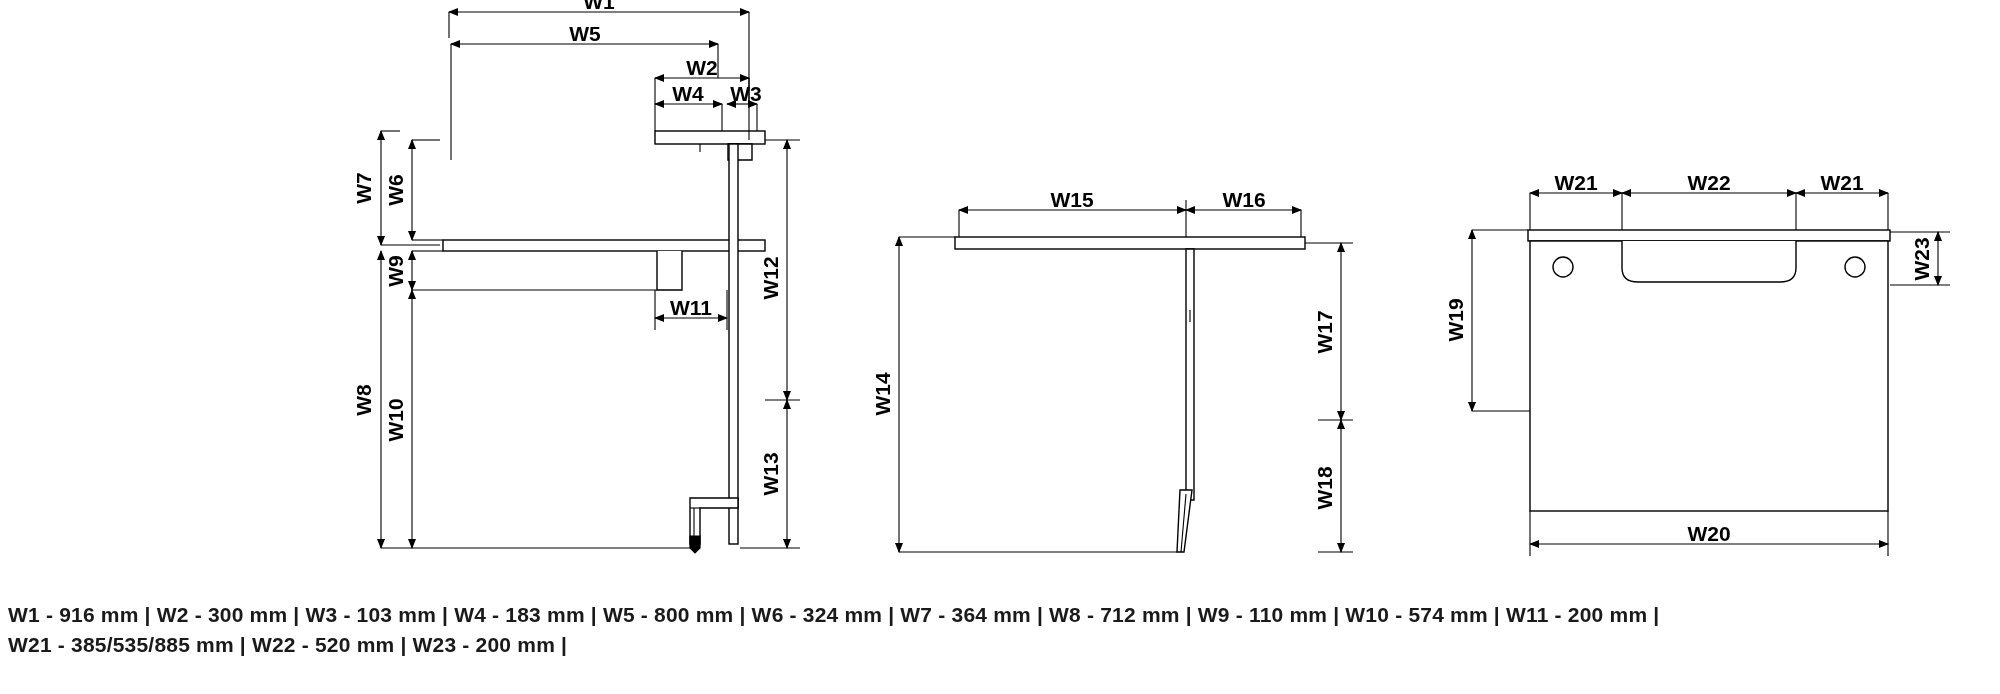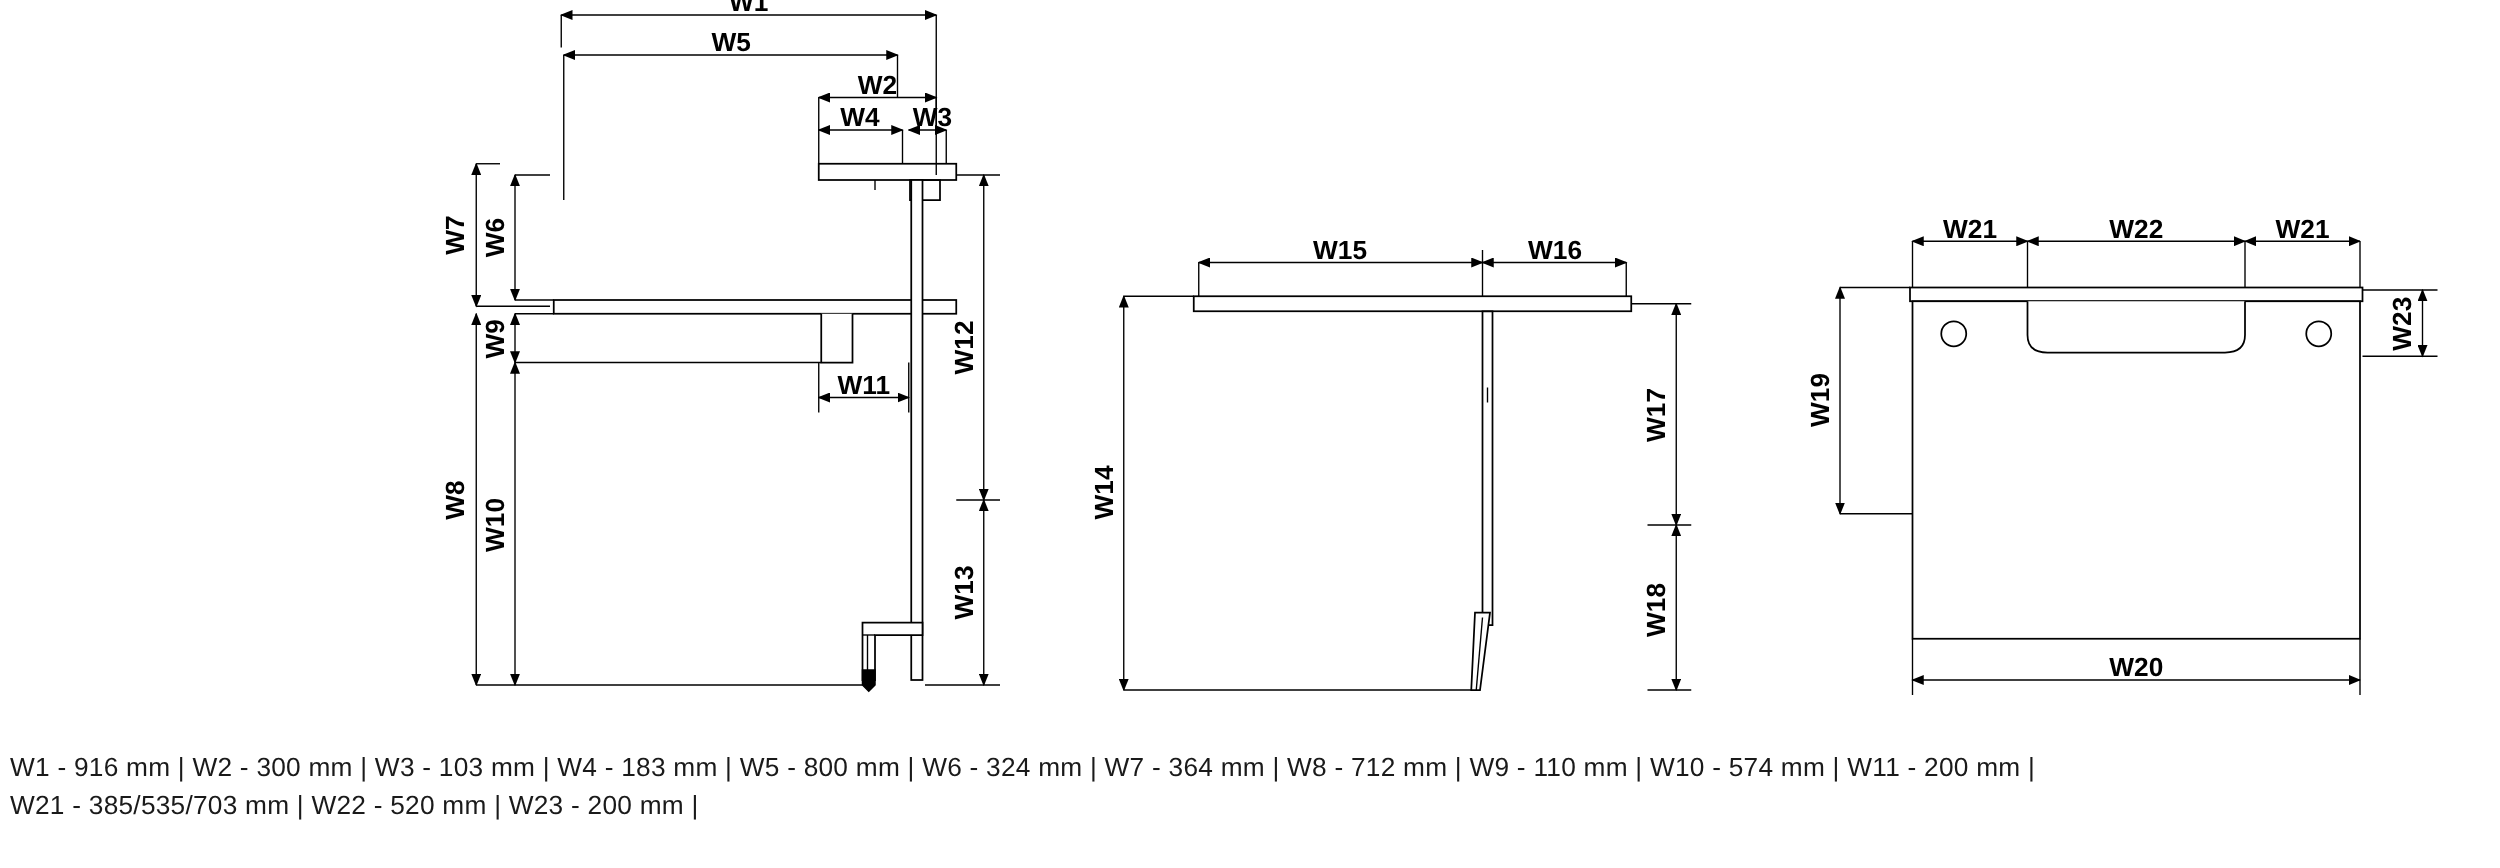--- a/index.html
+++ b/index.html
@@ -27,20 +27,21 @@
     left: 8px;
     top: 600px;
     width: 1984px;
     font-size: 21px;
     line-height: 30px;
     color: #1a1a1a;
     letter-spacing: 0.2px;
   }
   .legend span {
     white-space: pre-wrap;
+    font-weight: bold;
   }
   svg text {
     font-family: "Liberation Sans", sans-serif;
     font-weight: bold;
     font-size: 21px;
     fill: #000000;
   }
   svg .thin {
     stroke: #000000;
     stroke-width: 1.1;
@@ -269,14 +270,14 @@
       <line class="thin" x1="1530" y1="544" x2="1888" y2="544" marker-start="url(#ahs)" marker-end="url(#ah)"></line>
       <line class="thin" x1="1530" y1="511" x2="1530" y2="556"></line>
       <line class="thin" x1="1888" y1="511" x2="1888" y2="556"></line>
       <text x="1709" y="541" text-anchor="middle">W20</text>
     </g>
   </g>
 </svg>
 
 <div class="legend">
   <div><span>W1 - 916 mm | W2 - 300 mm | W3 - 103 mm | W4 - 183 mm | W5 - 800 mm | W6 - 324 mm | W7 - 364 mm | W8 - 712 mm | W9 - 110 mm | W10 - 574 mm | W11 - 200 mm |</span></div>
-  <div><span>W21 - 385/535/703 mm | W22 - 520 mm | W23 - 200 mm |</span></div>
+  <div><span>W21 - 385/535/885 mm | W22 - 520 mm | W23 - 200 mm |</span></div>
 </div>
 
 </body></html>

